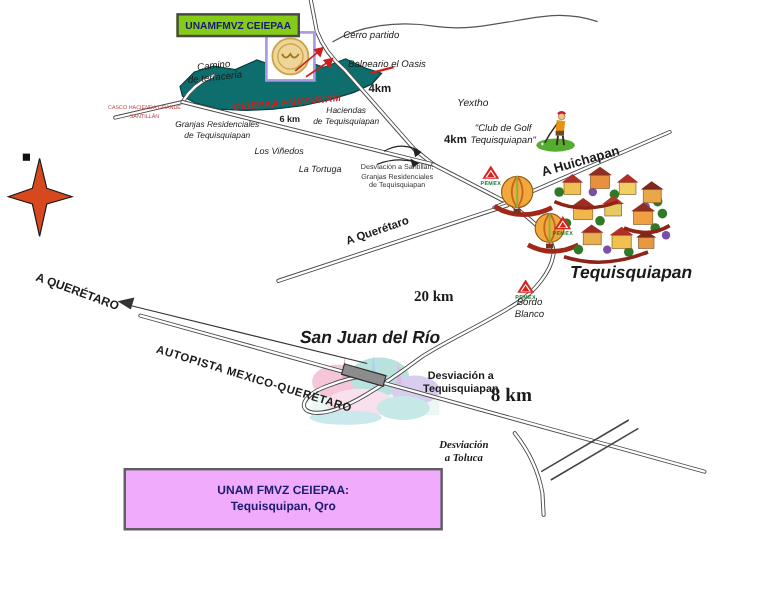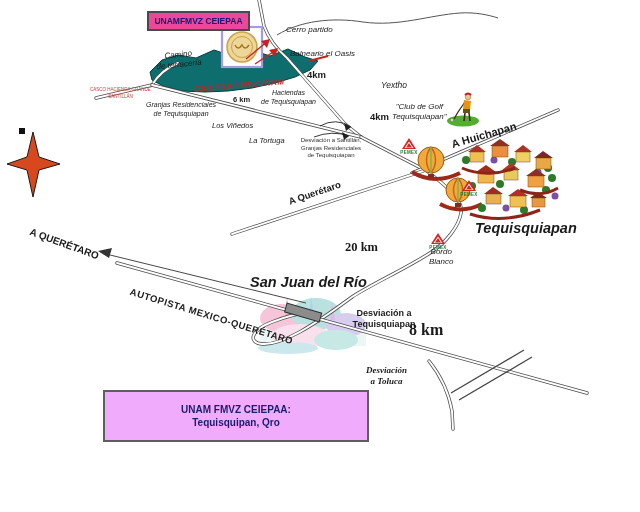--- a/index.html
+++ b/index.html
@@ -7,21 +7,21 @@
          font-family:"Liberation Sans",sans-serif;}
   #mapsvg{position:absolute;left:0;top:0;}
   .rd{fill:none;stroke:#4a4a4a;stroke-width:3.4;stroke-linecap:round;stroke-linejoin:round;}
   .rw{fill:none;stroke:#ffffff;stroke-width:1.9;stroke-linecap:round;stroke-linejoin:round;}
   .thin{fill:none;stroke:#555;stroke-width:1;}
   .lbl{position:absolute;color:#1a1a1a;white-space:pre-line;line-height:1.25;}
   .it{font-style:italic;}
   .b{font-weight:bold;}
   .ser{font-family:"Liberation Serif",serif;}
   .ctr{text-align:center;}
-  .box{position:absolute;background:#ec4899;border:2px solid #4a4a4a;display:flex;
+  .box{position:absolute;background:#84cc16;border:2px solid #4a4a4a;display:flex;
        align-items:center;justify-content:center;}
   .pemex{position:absolute;width:26px;display:flex;flex-direction:column;align-items:center;}
   .pemex-t{font-weight:bold;font-size:4.5px;color:#1c7a34;letter-spacing:.3px;}
   #infobox{position:absolute;left:103px;top:390px;width:262px;height:48px;background:#f0abfc;
            border:2px solid #5e5e5e;display:flex;flex-direction:column;align-items:center;
            justify-content:center;color:#1c1c6e;font-weight:bold;font-size:10px;line-height:1.35;}
 </style>
 </head>
 <body>
 

